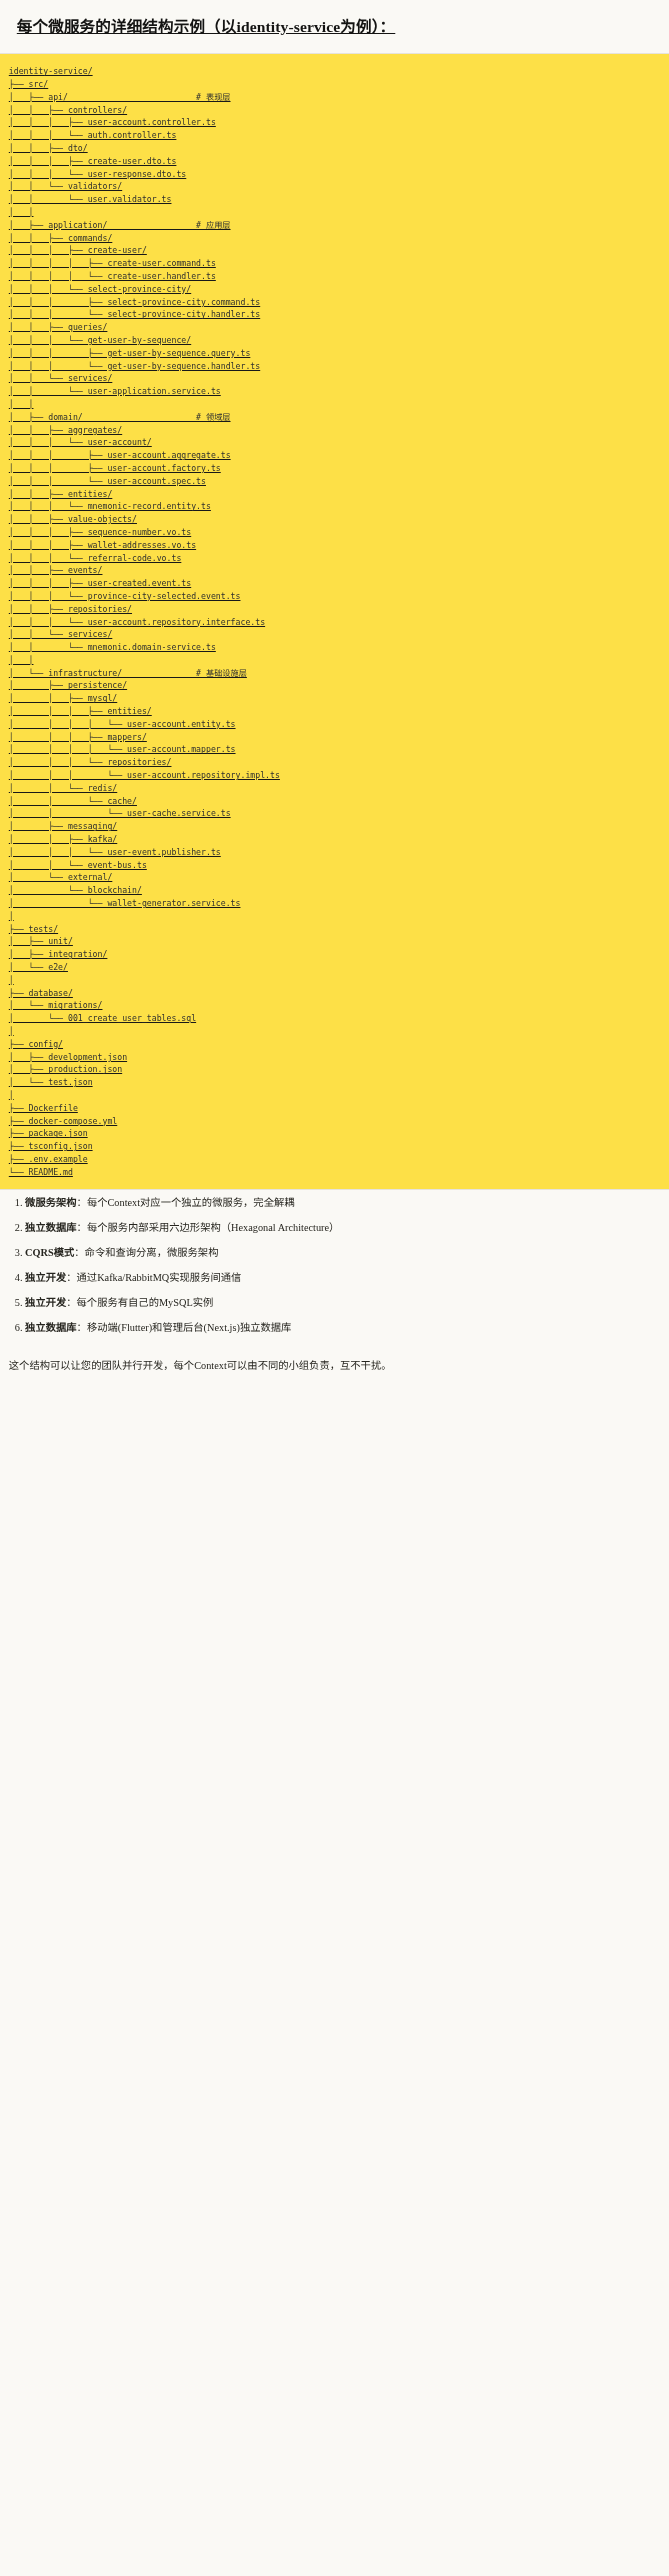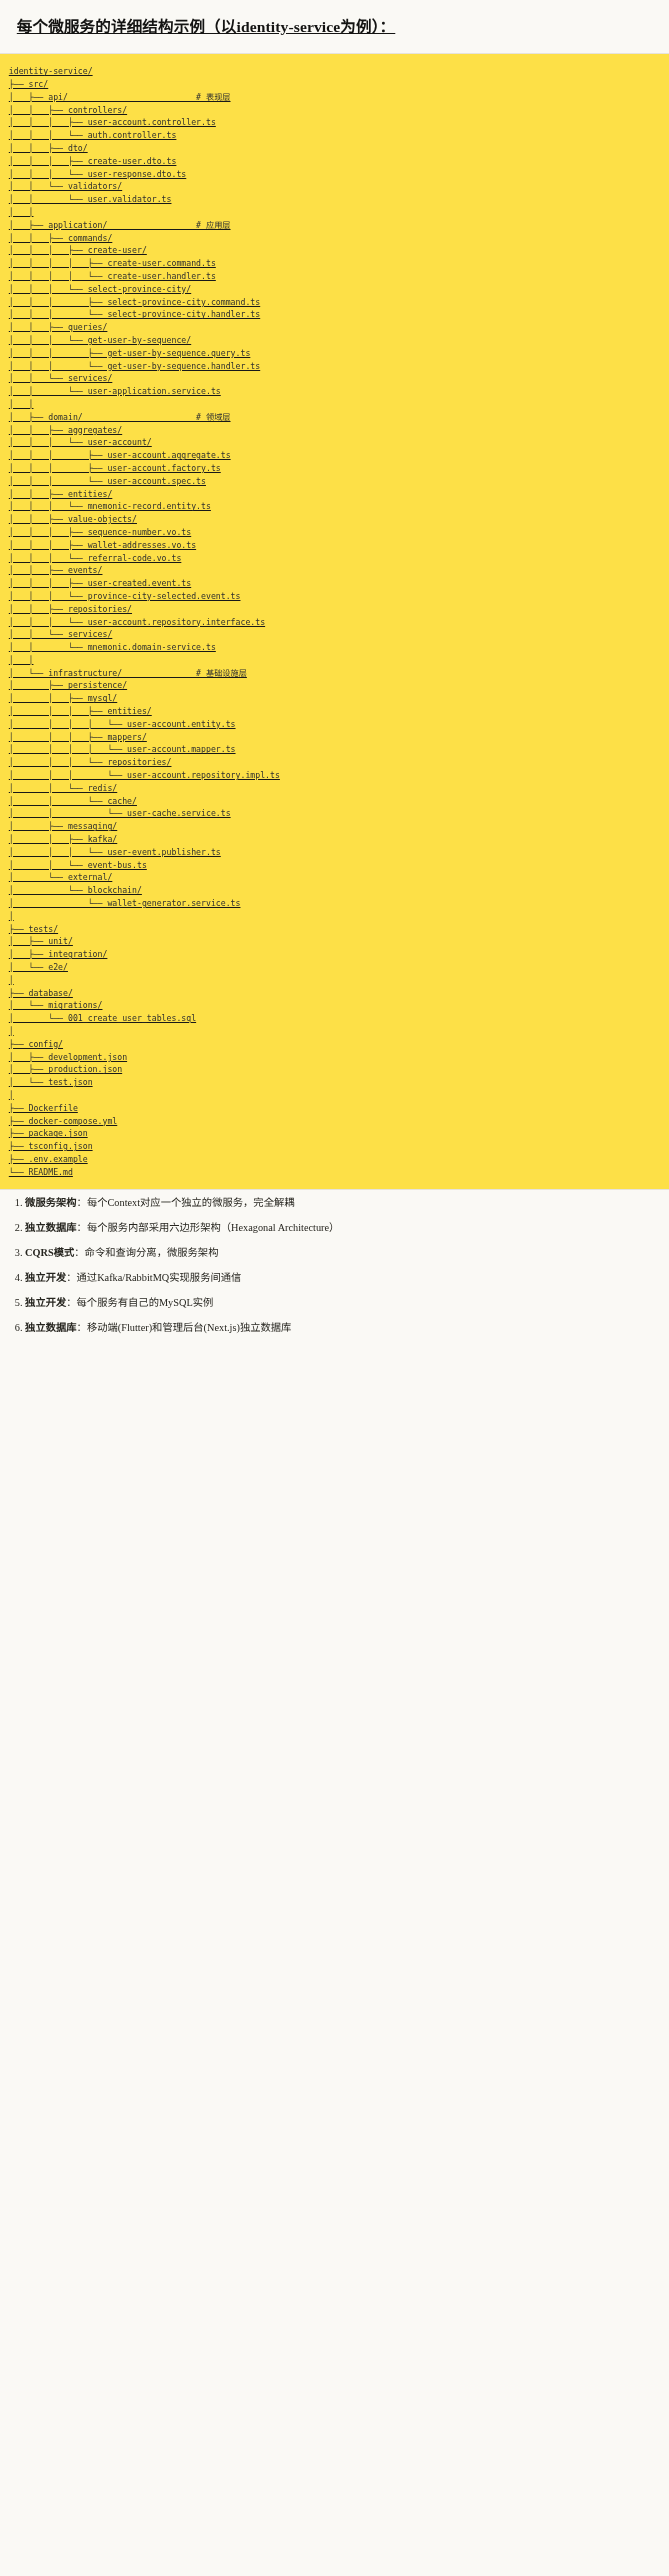--- a/index.html
+++ b/index.html
@@ -211,15 +211,16 @@
       </li>
       <li>
         <b>独立开发</b><span>：</span><span>每个服务有自己的MySQL实例</span>
       </li>
       <li>
         <b>独立数据库</b><span>：</span><span>移动端(Flutter)和管理后台(Next.js)独立数据库</span>
       </li>
     </ol>
   </div>
 
+  <div class="closing">这个结构可以让您的团队并行开发，每个Context可以由不同的小组负责，互不干扰。</div>
 
 </div>
 
 
 </body></html>

